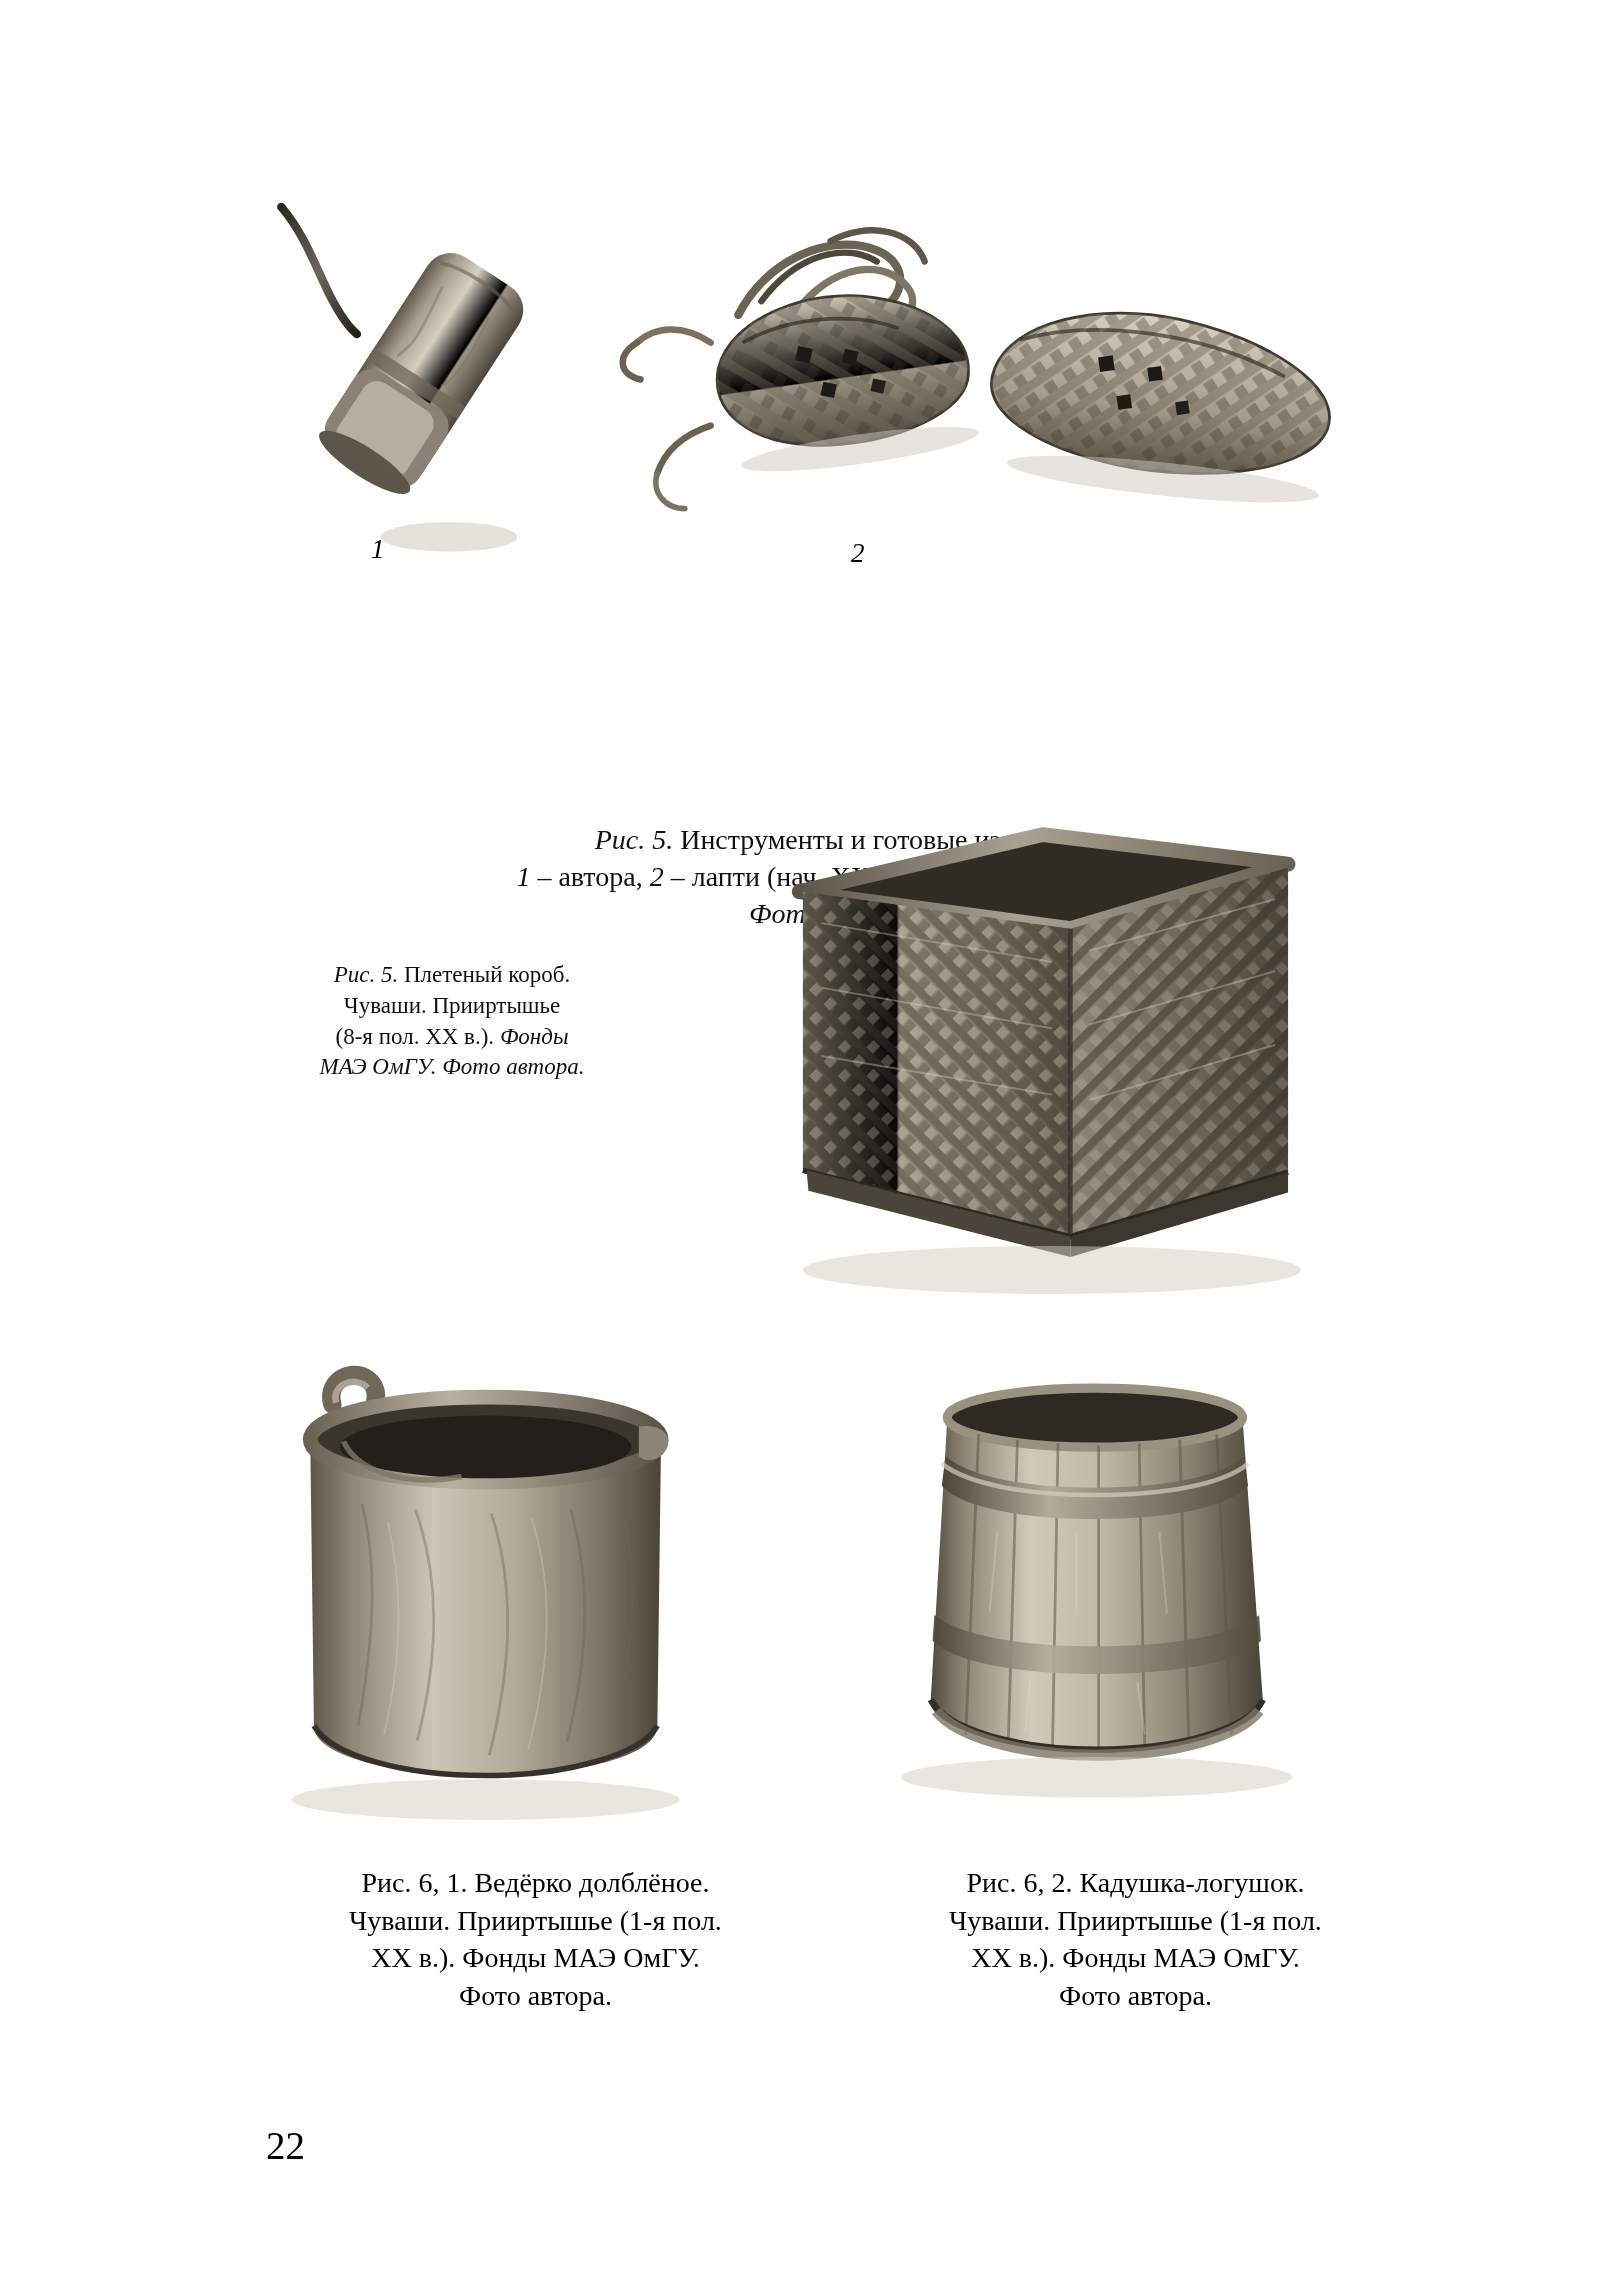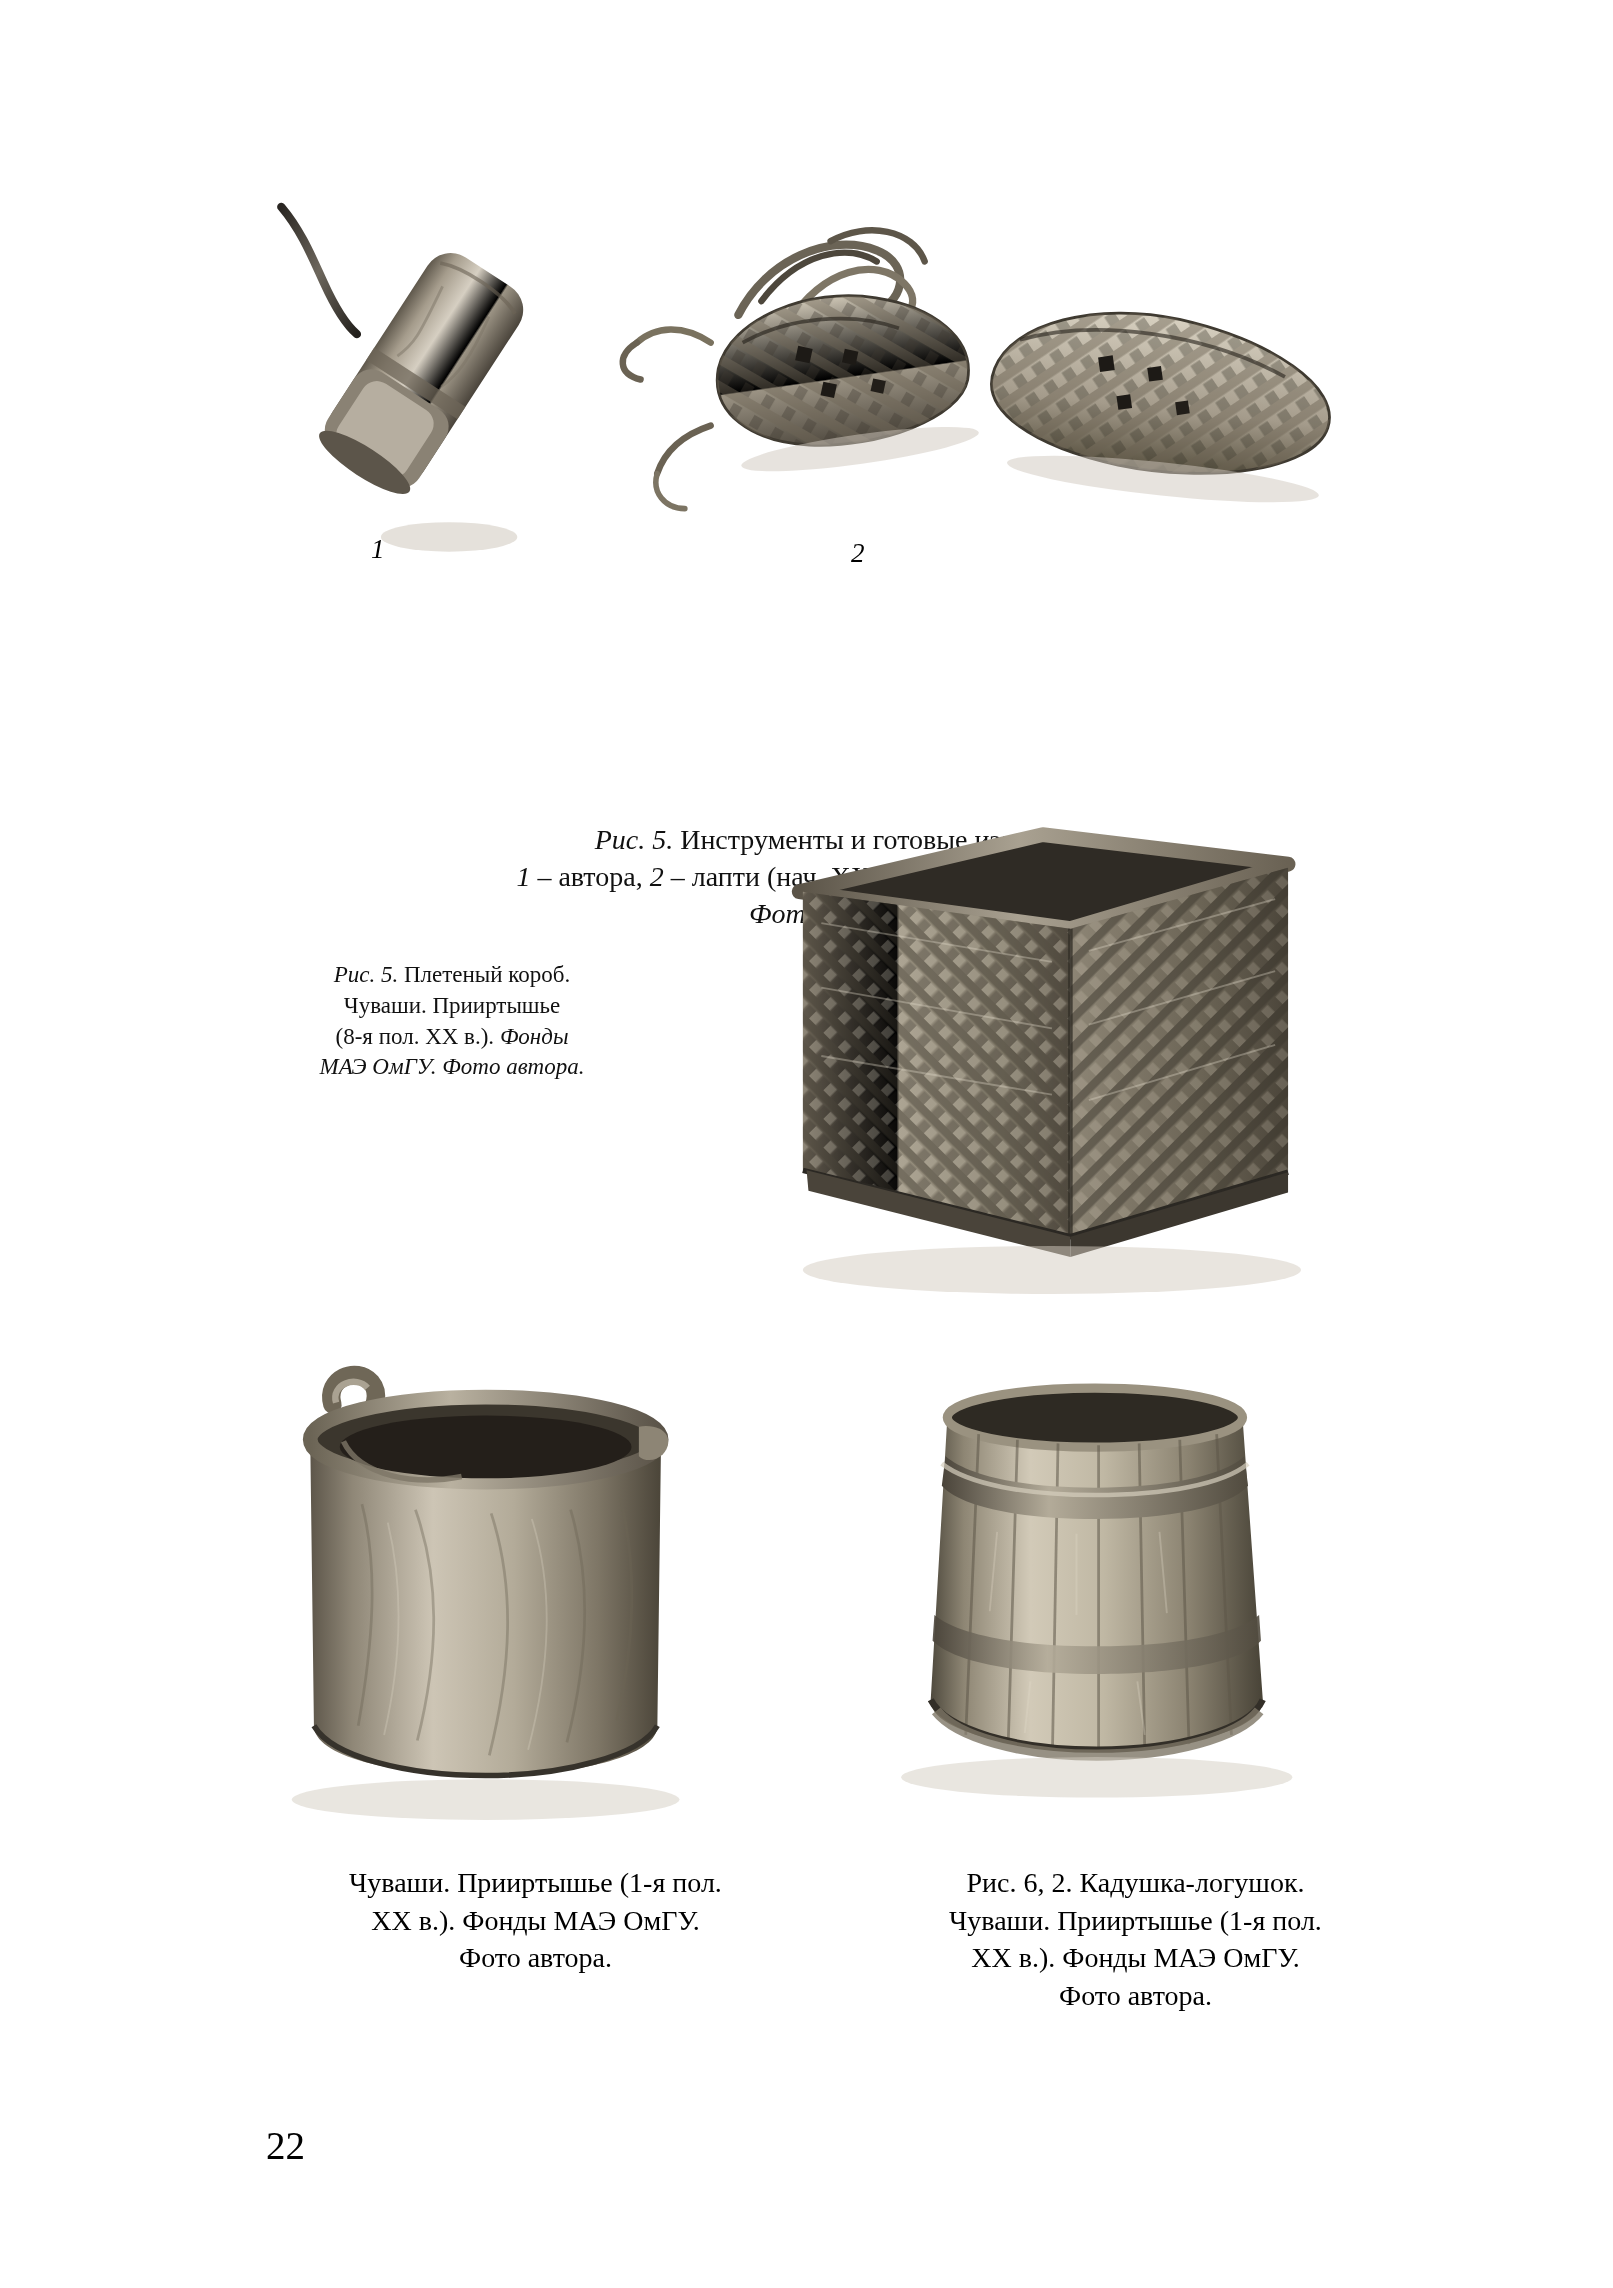--- a/index.html
+++ b/index.html
@@ -388,20 +388,23 @@
           <path d="M276 196 C 300 272, 296 354, 272 446"></path>
         </g>
 
         <path d="M40 420 C 60 454, 140 474, 226 474 C 312 474, 394 452, 412 420" fill="none" stroke="#36322b" stroke-width="6"></path>
         <ellipse cx="226" cy="500" rx="210" ry="22" fill="#d4cdc1" opacity="0.5"></ellipse>
       </svg>
     </div>
 
     <div class="fig6-caption">
       <div>
+        <span class="it">Рис. 6, 1.</span><span> Ведёрко долблёное.</span>
+      </div>
+      <div>
         <span>Чуваши. Прииртышье (1-я пол.</span>
       </div>
       <div>
         <span>XX в.). </span><span class="it">Фонды МАЭ ОмГУ.</span>
       </div>
       <div>
         <span class="it">Фото автора.</span>
       </div>
     </div>
   </div>

